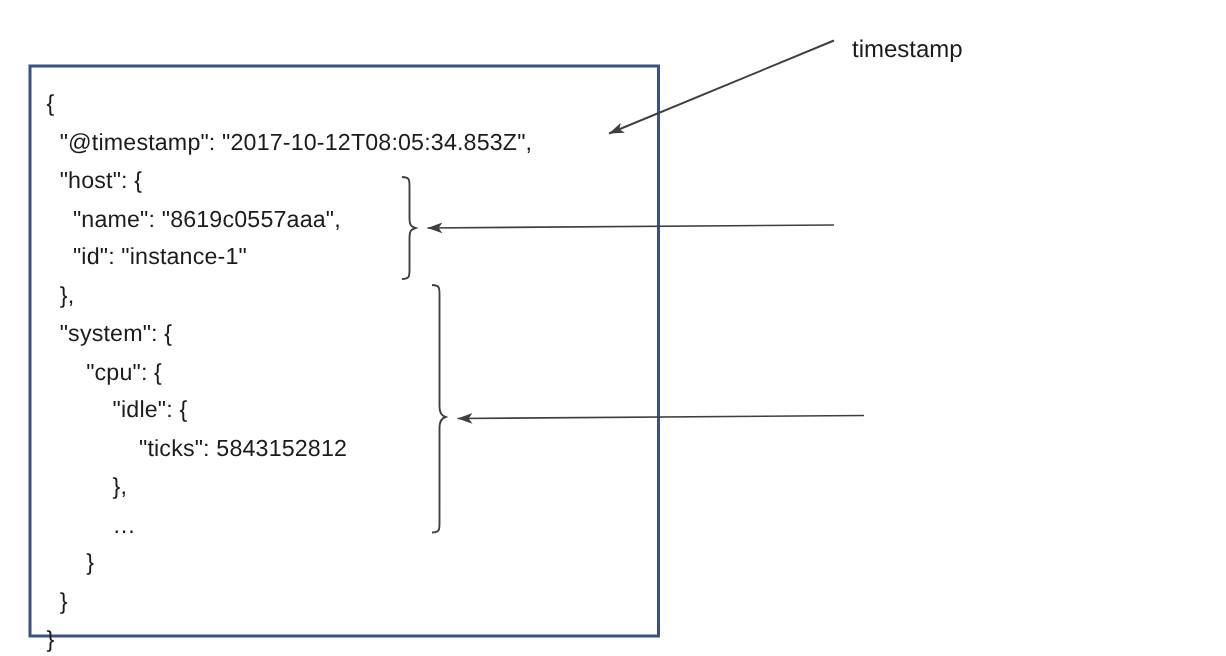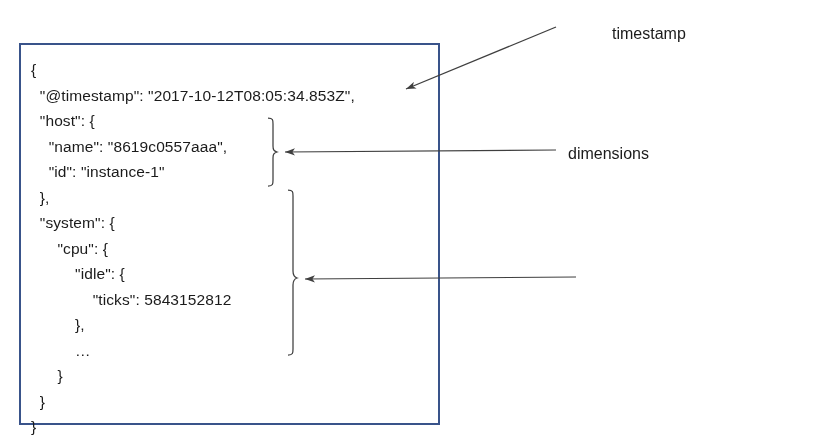--- a/index.html
+++ b/index.html
@@ -42,21 +42,21 @@
   }
 
   
   .anno-label {
     position: absolute;
     font-family: "Liberation Sans", sans-serif;
     font-size: 16px;
     color: #1b1b1b;
     white-space: nowrap;
   }
-  #label-timestamp { left: 568px; top: 25px; margin-left: 44px; }
+  #label-timestamp { left: 568px; top: 25px; }
   #label-dimensions { left: 568px; top: 145px; }
   #label-metric { left: 589px; top: 275px; }
 
   
   #overlay {
     position: absolute;
     left: 0;
     top: 0;
     width: 817px;
     height: 437px;
@@ -81,21 +81,20 @@
               "ticks": 5843152812
           },
           …
       }
   }
 }</pre>
   </div>
 
   <div class="anno-label" id="label-timestamp">timestamp</div>
 
-  <div class="anno-label" id="label-dimensions">dimensions</div>
 
 
   <svg id="overlay" viewBox="0 0 817 437">
     <defs>
       <marker id="arrowhead" markerWidth="11" markerHeight="8" refX="10" refY="4" orient="auto" markerUnits="userSpaceOnUse">
         <path d="M10,4 L0,0.4 L2.6,4 L0,7.6 Z" fill="#3f3f3f"></path>
       </marker>
     </defs>
 
     <line x1="556" y1="27" x2="406" y2="89" stroke="#3f3f3f" stroke-width="1.3" marker-end="url(#arrowhead)"></line>

